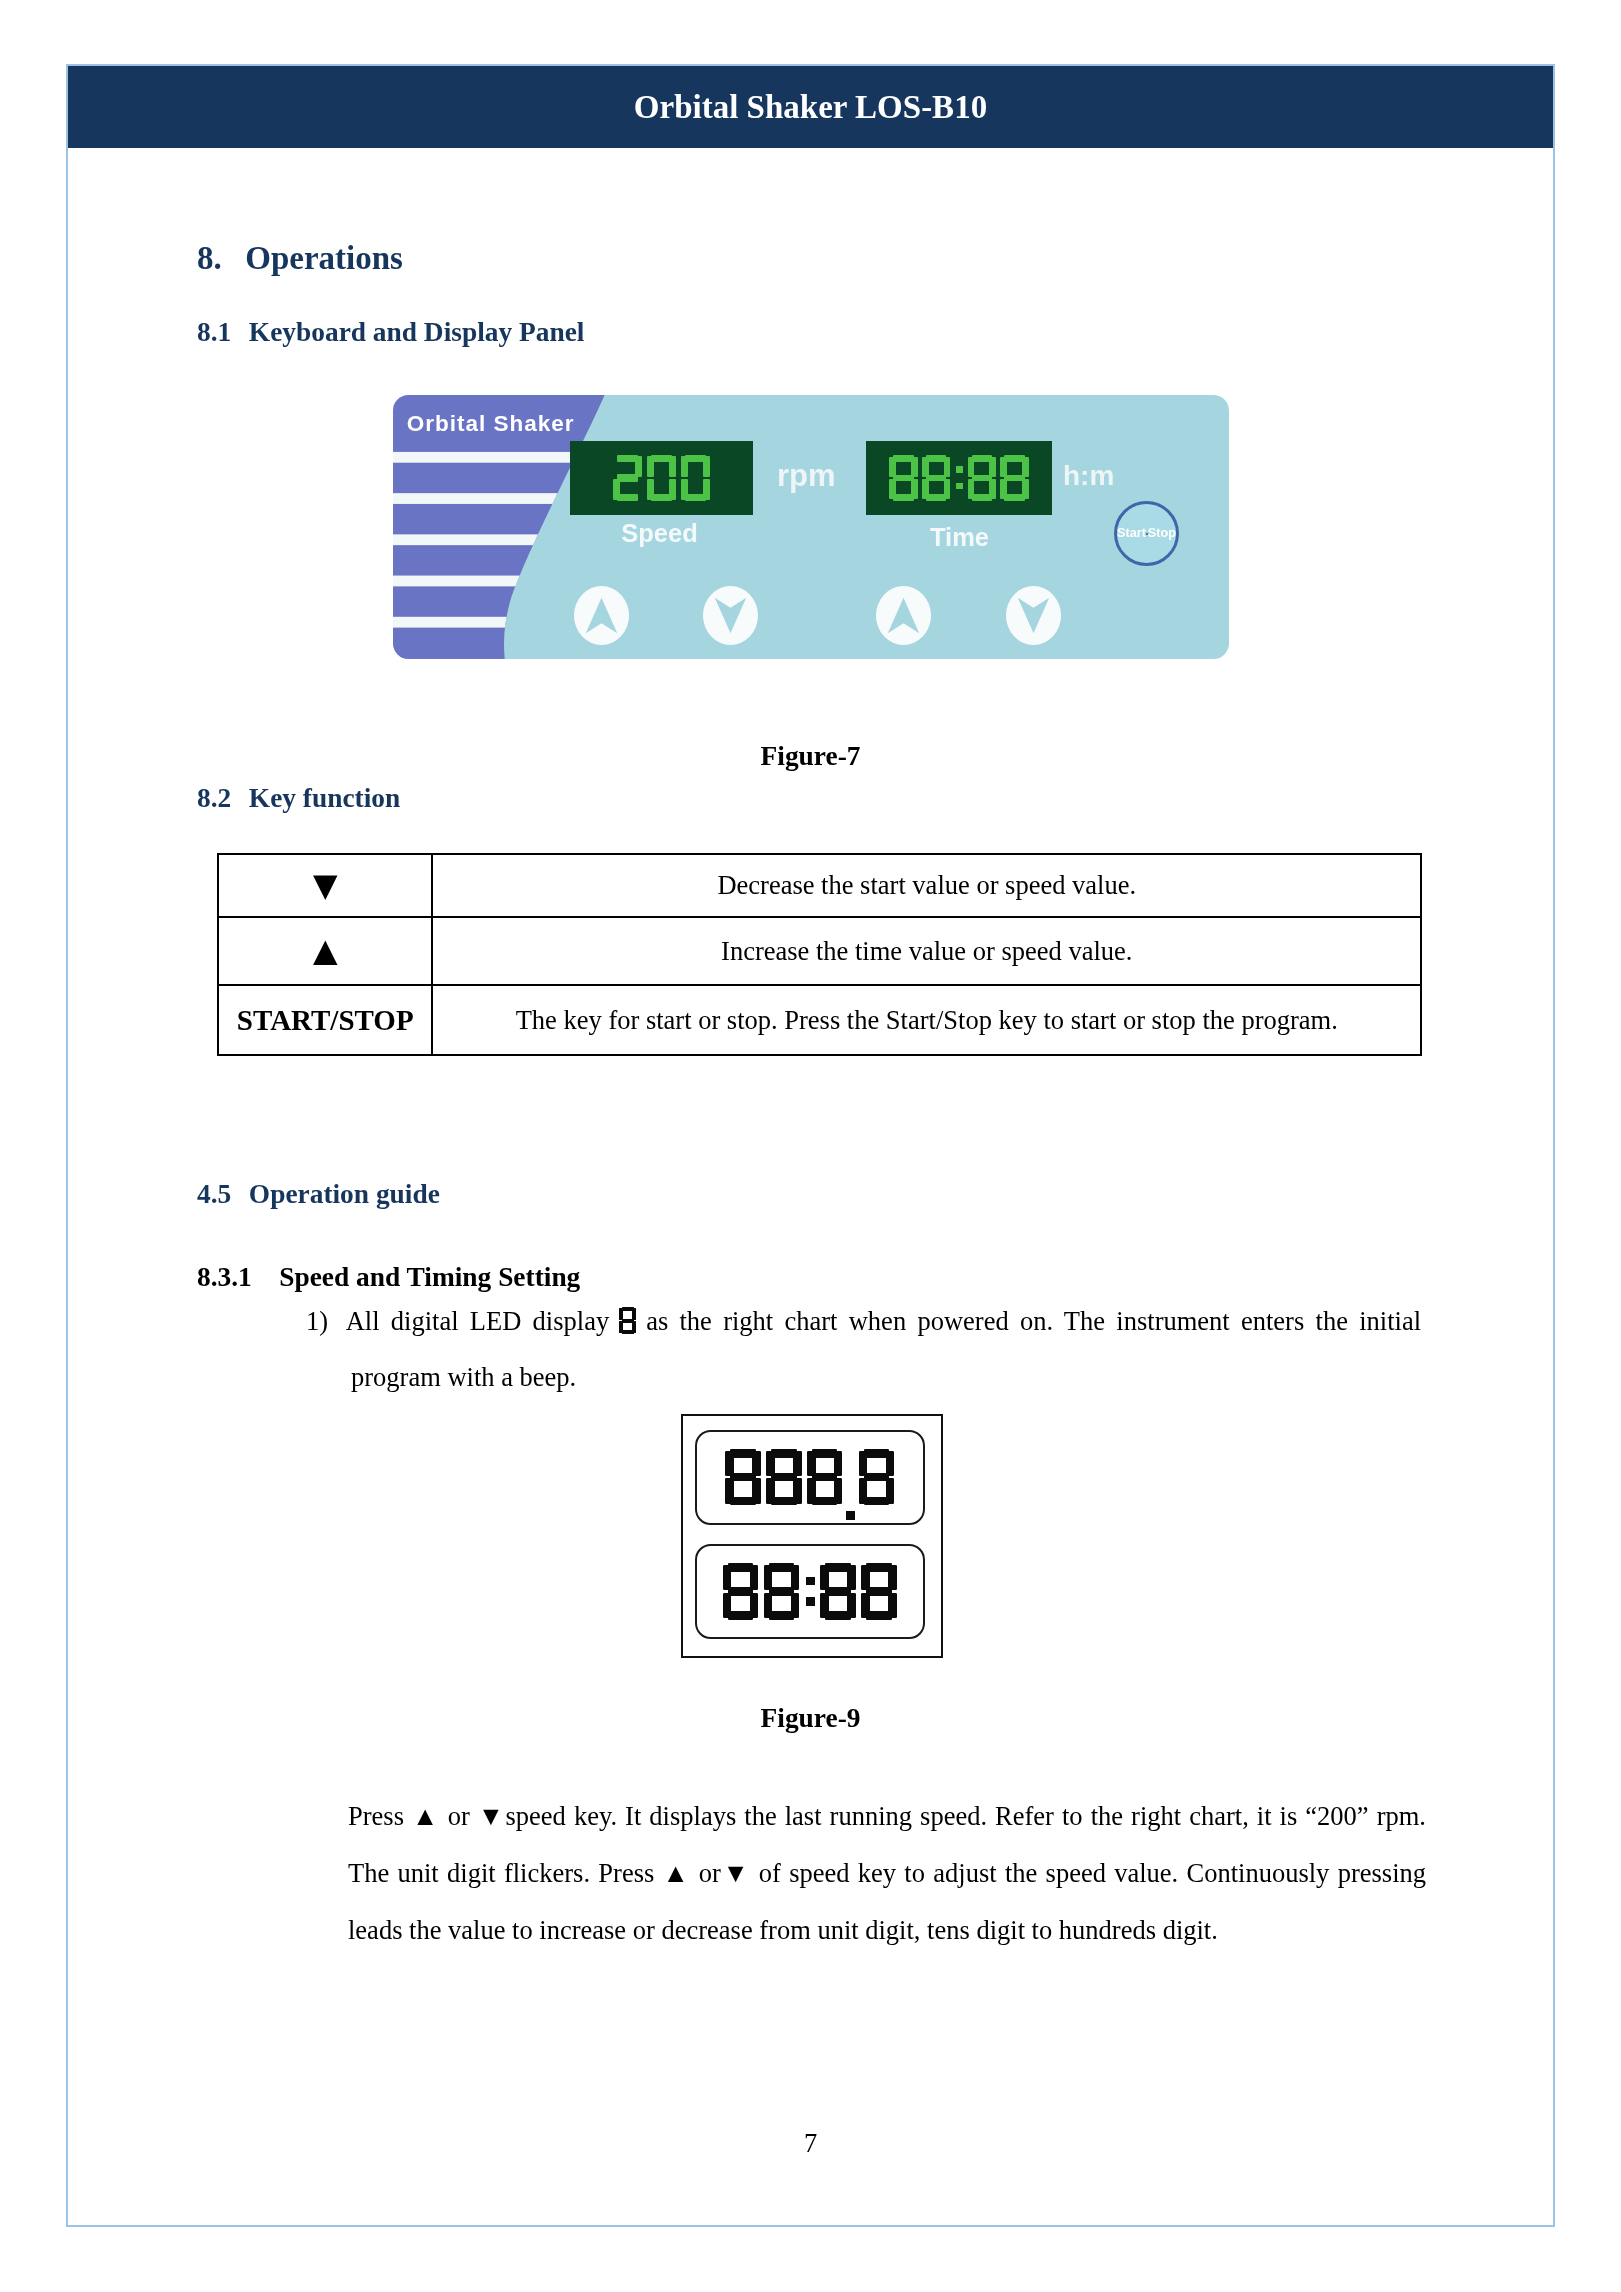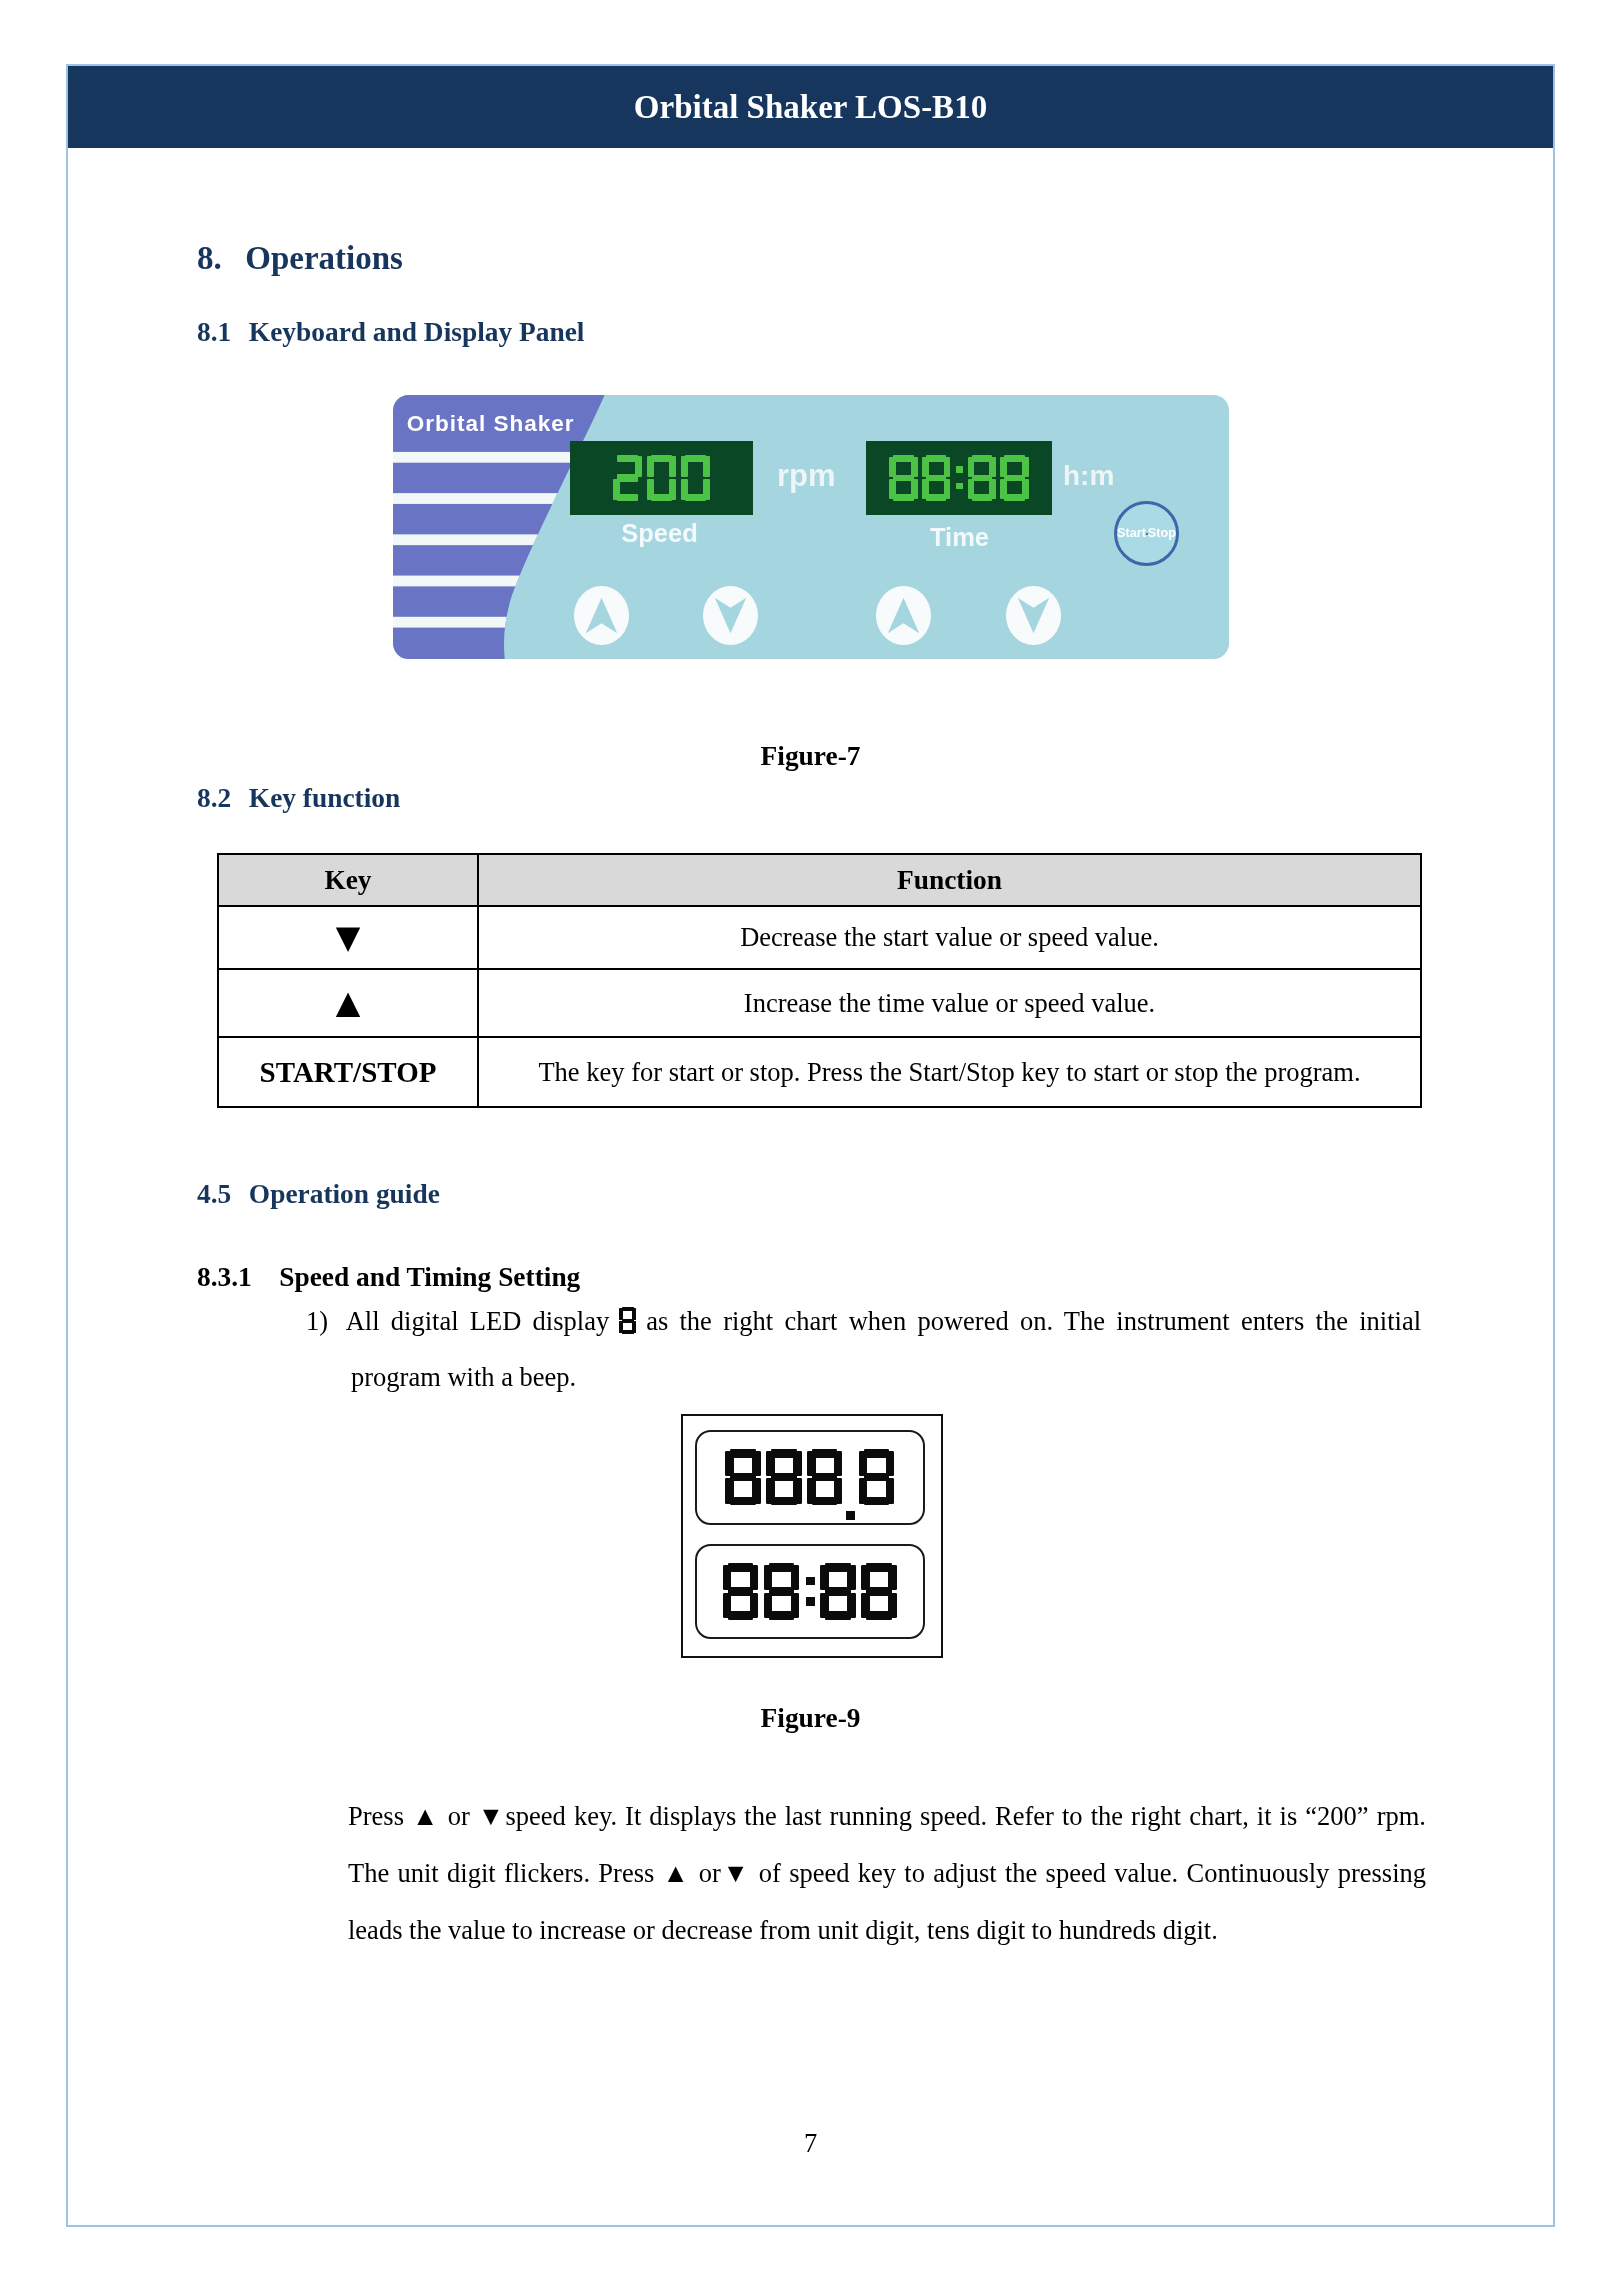--- a/index.html
+++ b/index.html
@@ -230,24 +230,20 @@
     </div>
 
     <div class="figcap figcap7">Figure-7</div>
 
     <div class="h2 h82">
       <span class="num">8.2</span><span>Key function</span>
     </div>
 
     <table class="keytable">
       <tbody>
-          <tr>
-        <th class="col-key">Key</th>
-        <th>Function</th>
-      </tr>
       <tr class="row-arrow1">
         <td><span class="tri">▼</span></td>
         <td>Decrease the start value or speed value.</td>
       </tr>
       <tr class="row-arrow2">
         <td><span class="tri">▲</span></td>
         <td>Increase the time value or speed value.</td>
       </tr>
       <tr class="row-ss">
         <td><span class="ss-cell">START/STOP</span></td>

